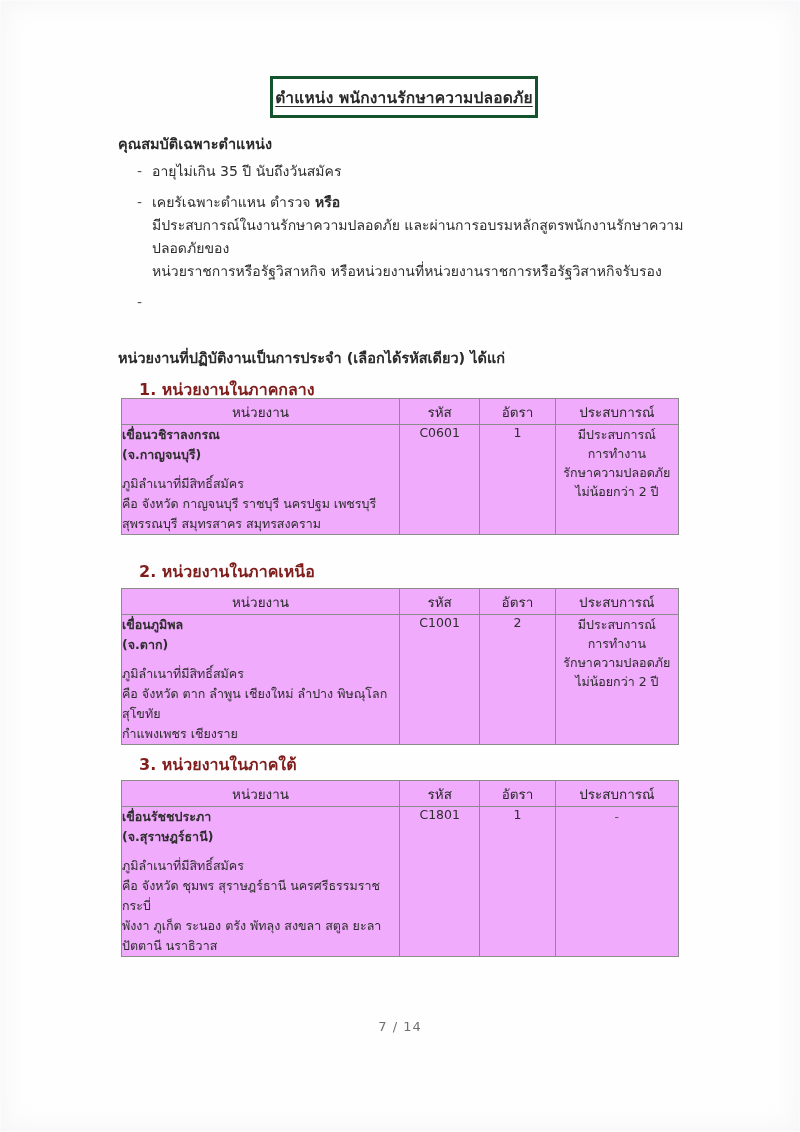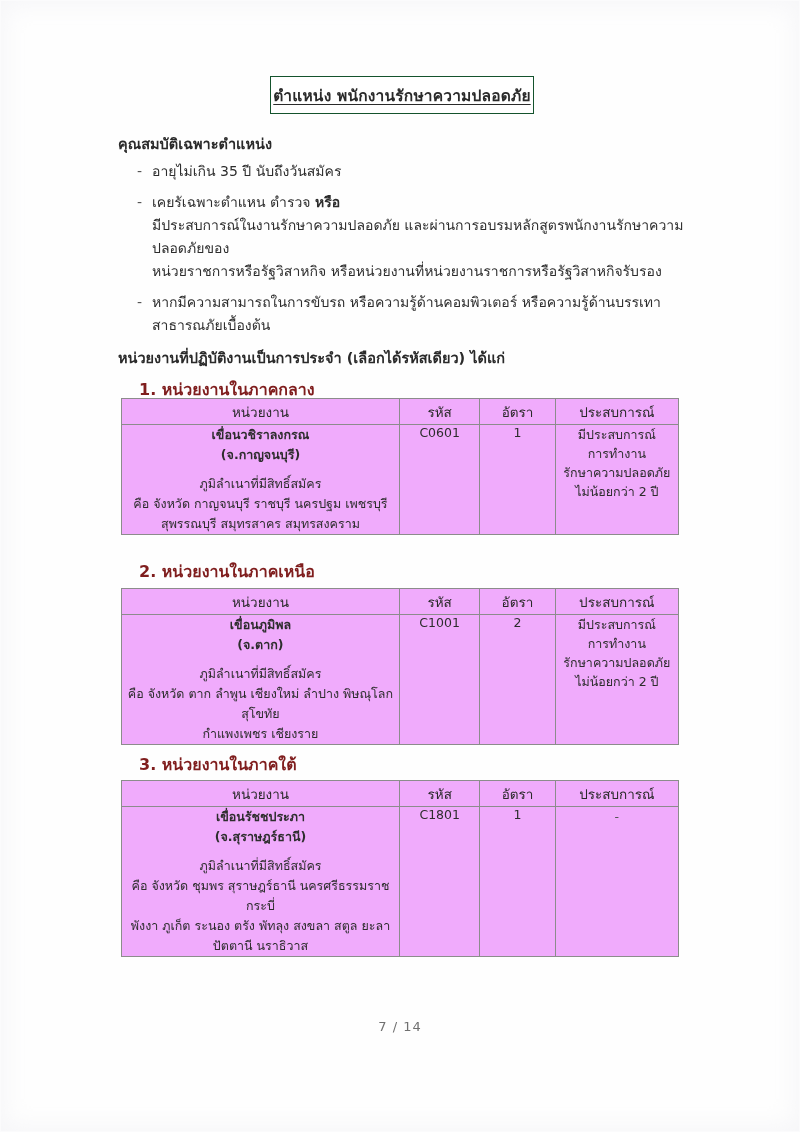--- a/index.html
+++ b/index.html
@@ -27,21 +27,21 @@
     box-shadow: inset 0 0 0 1px #fbfbfc, inset 0 0 22px 6px rgba(240,240,244,0.55);
   }
 
   
   .title-box {
     position: absolute;
     left: 270px;
     top: 76px;
     width: 262px;
     height: 36px;
-    border: 1px solid #14532d;
+    border: 3px solid #14532d;
     display: flex;
     align-items: center;
     justify-content: center;
     background: #ffffff;
   }
   .title-text {
     font-size: 15.5px;
     font-weight: bold;
     color: #2a2a2a;
     text-decoration: underline;
@@ -125,21 +125,20 @@
     text-align: center;
     vertical-align: middle;
     color: #2a2a2a;
   }
   .col-unit  { width: 280px; }
   .col-code  { width: 80px; }
   .col-quota { width: 75px; }
   .col-exp   { width: 123px; }
 
   td.cell-unit {
-    text-align: center;
     padding: 4px 6px 8px 6px;
     line-height: 20px;
     margin-left: 48px;
   }
   td.cell-code, td.cell-quota {
     text-align: center;
     padding-top: 5px;
     font-size: 12.5px;
   }
   td.cell-exp {
@@ -194,21 +193,20 @@
         <span class="dash">-</span>
         <span class="bullet-body">
           <span class="ln"><span>เคยรัเฉพาะตำแหน ตำรวจ </span><span class="b">หรือ</span></span>
           <span class="ln"><span>มีประสบการณ์ในงานรักษาความปลอดภัย และผ่านการอบรมหลักสูตรพนักงานรักษาความปลอดภัยของ</span></span>
           <span class="ln"><span>หน่วยราชการหรือรัฐวิสาหกิจ หรือหน่วยงานที่หน่วยงานราชการหรือรัฐวิสาหกิจรับรอง</span></span>
         </span>
       </div>
       <div class="bullet-row">
         <span class="dash">-</span>
         <span class="bullet-body">
-          <span class="ln"><span>หากมีความสามารถในการขับรถ หรือความรู้ด้านคอมพิวเตอร์ หรือความรู้ด้านบรรเทาสาธารณภัยเบื้องต้น</span></span>
         </span>
       </div>
     </div>
 
   <div class="h-units">หน่วยงานที่ปฏิบัติงานเป็นการประจำ (เลือกได้รหัสเดียว) ได้แก่</div>
 
   <div class="sec-label sec-1">1. หน่วยงานในภาคกลาง</div>
   <table class="unit-table tbl-1">
     <thead>
       <tr>

